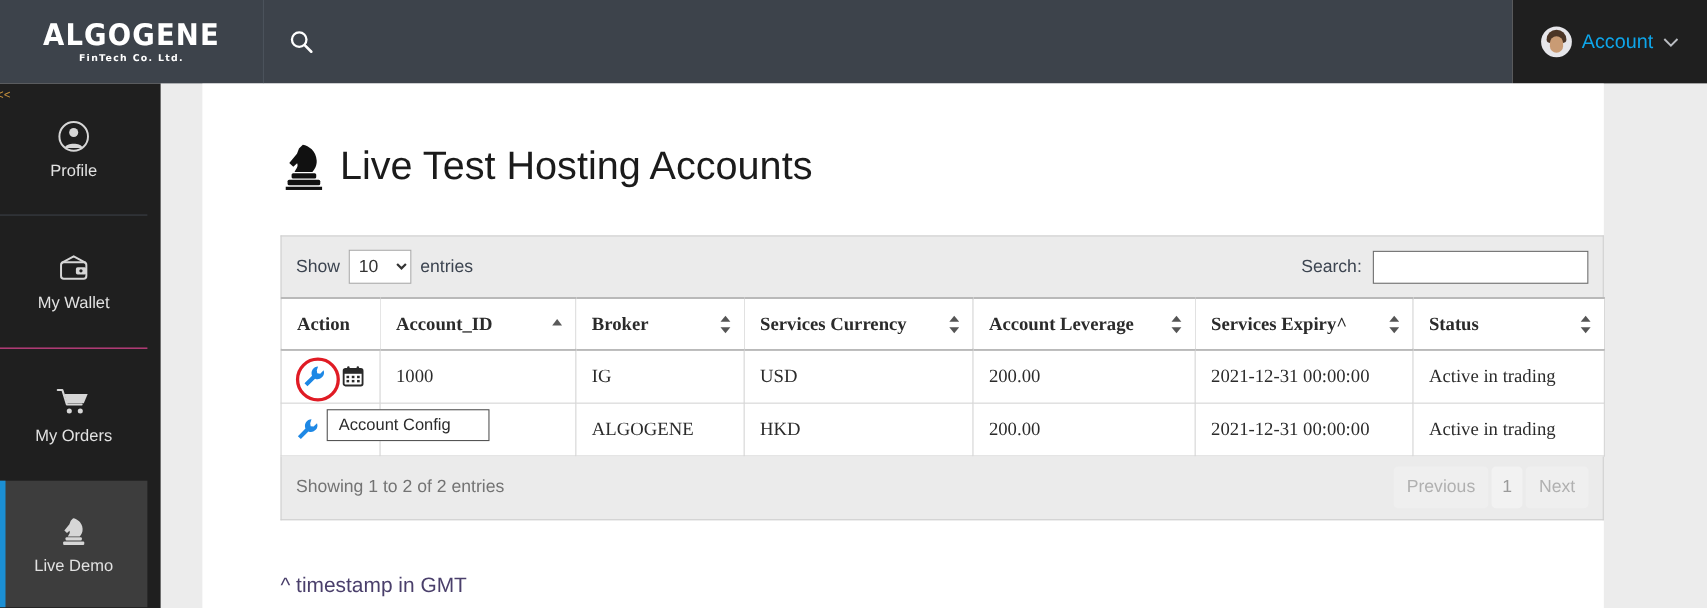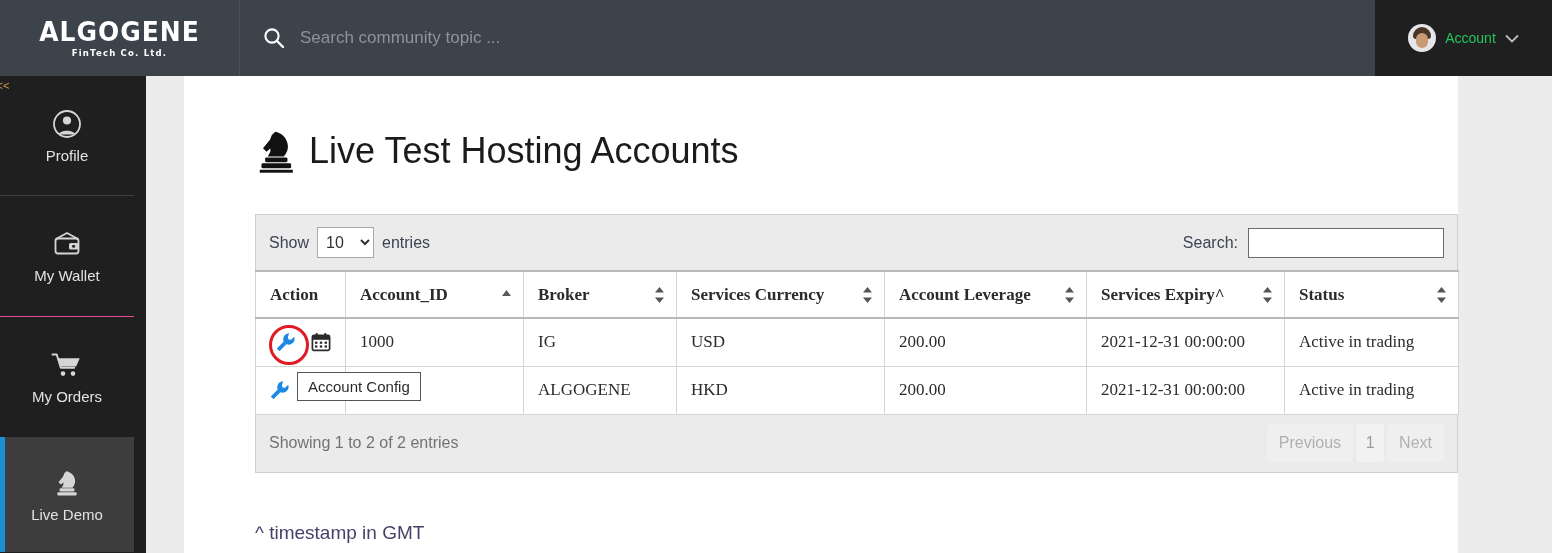--- a/index.html
+++ b/index.html
@@ -44,21 +44,21 @@
     cursor: pointer;
   }
   .avatar {
     width: 28px; height: 28px; border-radius: 50%;
     background: #e6e6ea; overflow: hidden; position: relative; flex: none;
   }
   .avatar .hair { position: absolute; left: 5px; top: 3px; width: 18px; height: 12px;
     background: #4b3526; border-radius: 9px 9px 3px 3px; }
   .avatar .face { position: absolute; left: 8px; top: 9px; width: 12px; height: 15px;
     background: #c99b74; border-radius: 6px 6px 6px 6px; }
-  .account-label { color: #22c55e; font-size: 14px; }
+  .account-label { color: #0ea5e9; font-size: 18px; }
   .chev { width: 14px; height: 9px; }
 
   
   .sidebar { position: absolute; left: 0; top: 76px; width: 146px; height: 477px; background: #1f1f1f; }
   .side-item {
     position: relative; width: 134px; display: flex; flex-direction: column;
     align-items: center; justify-content: center; cursor: pointer; color: #d6d6d6;
   }
   .side-item.i0 { height: 120px; border-bottom: 1px solid #3a3f46; }
   .side-item.i1 { height: 121px; border-bottom: 1px solid #ec4899; }
@@ -127,21 +127,21 @@
     position: relative; width: 34px; height: 34px;
     display: flex; align-items: center; justify-content: center;
   }
   .wrench-ring::after {
     content: ""; position: absolute; left: 0; top: 0; width: 34px; height: 34px;
     border: 3px solid #e01b24; border-radius: 50%;
   }
   .cal-btn { width: 20px; height: 20px; display: flex; align-items: center; }
 
   .tooltip {
-    position: absolute; left: 297px; top: 372px; width: 124px; height: 29px;
+    position: absolute; left: 297px; top: 372px; width: 148px; height: 29px;
     background: #ffffff; border: 1px solid #555; display: flex; align-items: center;
     padding-left: 10px; font-size: 15px; color: #2b2b2b; z-index: 9;
     font-family: "Liberation Sans", sans-serif;
   }
 
   .dt-bottom {
     background: #ebebeb; border: 1px solid #cfcfcf; border-top: 0;
     height: 58px; display: flex; align-items: center; padding: 0 13px;
     justify-content: space-between;
   }
@@ -168,21 +168,20 @@
     <div class="logo-zone">
       <div class="logo-main">ALGOGENE</div>
       <div class="logo-sub">FinTech Co. Ltd.</div>
     </div>
 
     <div class="search-zone">
       <svg class="search-icon" viewBox="0 0 24 24">
         <circle cx="10" cy="10" r="6.6" fill="none" stroke="#ffffff" stroke-width="2.1"></circle>
         <line x1="15" y1="15" x2="21" y2="21" stroke="#ffffff" stroke-width="2.4" stroke-linecap="round"></line>
       </svg>
-      <input class="search-input" type="text" placeholder="Search community topic ..." style="">
     </div>
 
     <div class="account-zone">
       <div class="avatar">
         <div class="hair"></div>
           <div class="face"></div>
       </div>
       <span class="account-label">Account</span>
       <svg class="chev" viewBox="0 0 14 9">
         <polyline points="1,1.5 7,7.5 13,1.5" fill="none" stroke="#b9bcc1" stroke-width="1.8"></polyline>

